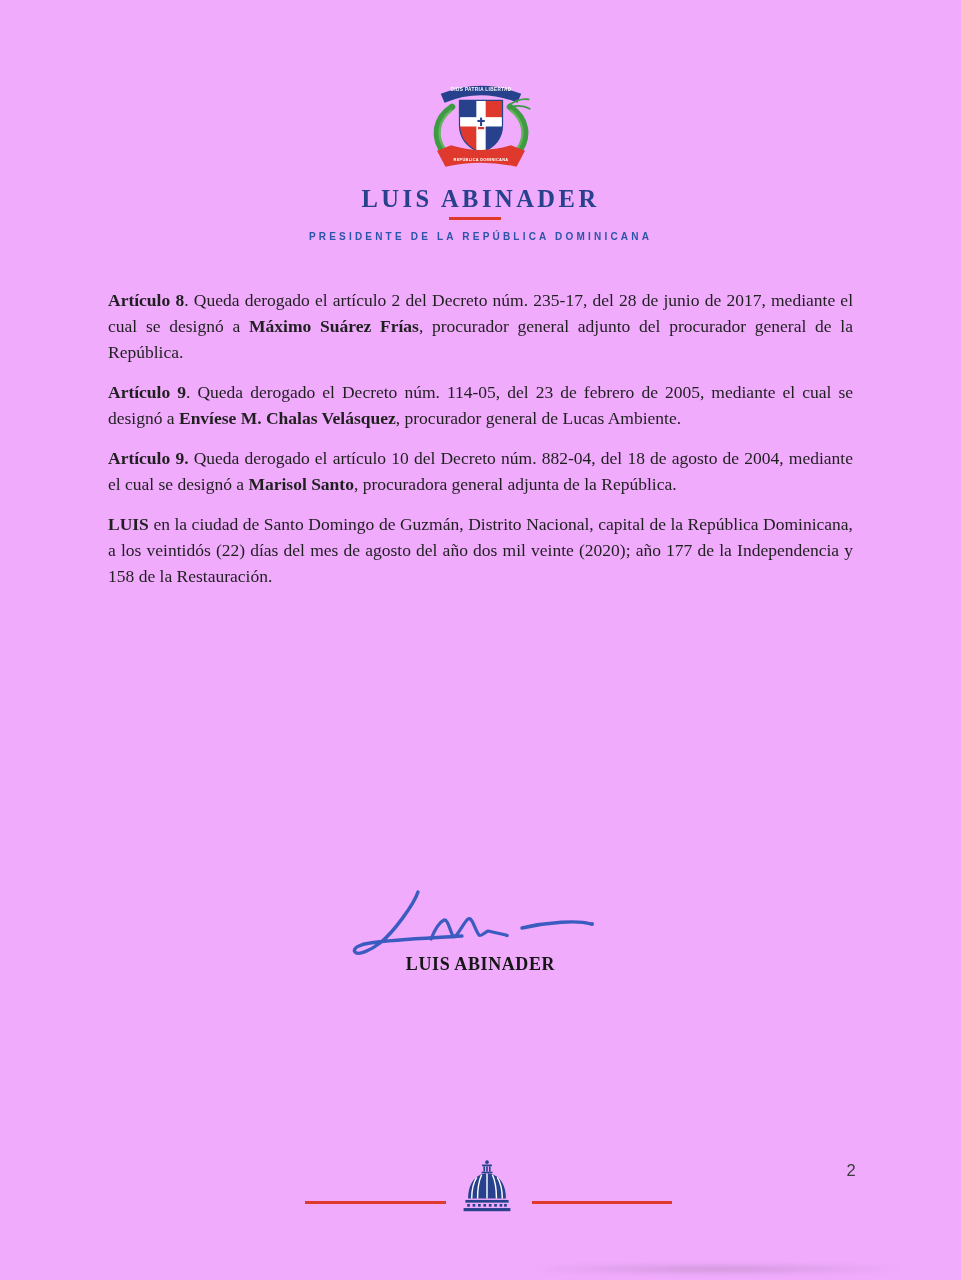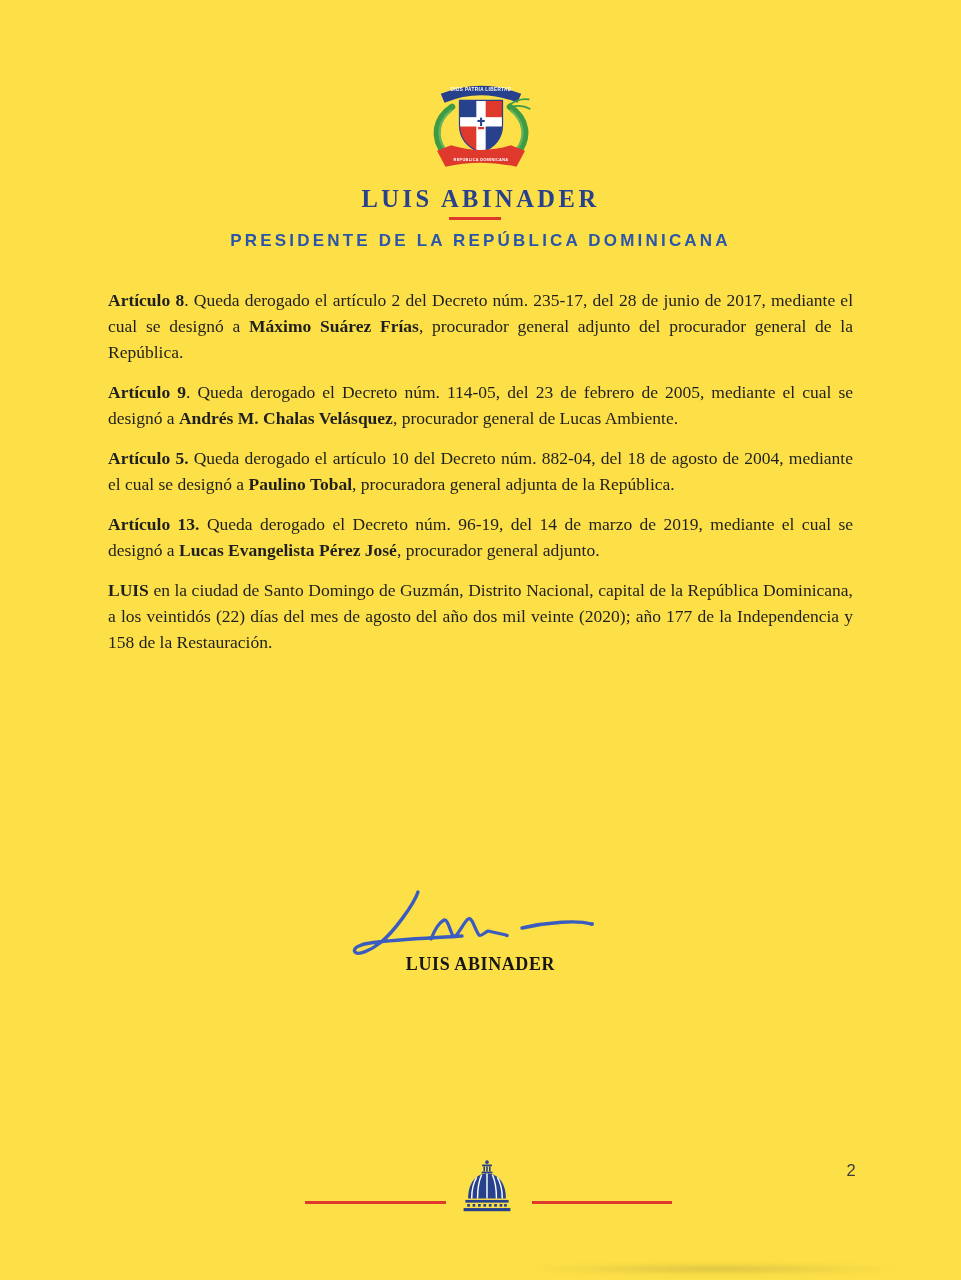--- a/index.html
+++ b/index.html
@@ -9,42 +9,42 @@
     --green:#3e9b44;
     --green-light:#63b45c;
     --signature-blue:#3a5bbf;
     --body-text:#1f1f1f;
     --page-number-gray:#3c3c3c;
   }
   html,body{margin:0;padding:0;background:#ffffff;}
   .page{
     position:relative;
     width:961px;height:1280px;
-    background:#fde047;
+    background:#f0abfc;
     overflow:hidden;
     font-family:"Liberation Serif","DejaVu Serif",serif;
     color:var(--body-text);
   }
   .center-band{position:absolute;left:0;width:961px;text-align:center;}
   .coa-wrap{top:76px;}
   .coa-wrap svg{display:inline-block;width:122px;height:101px;}
   .prez{
     top:185px;
     font-size:24.5px;font-weight:bold;
     letter-spacing:3.5px;
     color:var(--navy);
   }
   .redline{
     position:absolute;left:449px;top:217px;
     width:52px;height:3px;background:var(--red);
   }
   .subtitle{
     top:231px;
     font-family:"Liberation Sans","DejaVu Sans",sans-serif;
-    font-size:17px;font-weight:600;
+    font-size:10px;font-weight:600;
     letter-spacing:3.2px;
     color:var(--subtitle-blue);
   }
   .body-block{
     position:absolute;left:108px;top:287px;width:753px;
   }
   .article{
     margin:0 8px 14px 0;
     font-size:17.5px;line-height:26px;
     text-align:justify;
@@ -119,23 +119,22 @@
       <text class="coa-motto" x="65" y="90.5" font-size="4.2" text-anchor="middle" letter-spacing="0.3">REPÚBLICA DOMINICANA</text>
     </svg>
   </div>
 
   <div class="center-band prez">LUIS ABINADER</div>
   <div class="redline"></div>
   <div class="center-band subtitle">PRESIDENTE DE LA REPÚBLICA DOMINICANA</div>
 
   <main class="body-block">
       <p class="article"><span class="b">Artículo 8</span><span>. Queda derogado el artículo 2 del Decreto núm. 235-17, del 28 de junio de 2017, mediante el cual se designó a </span><span class="b">Máximo Suárez Frías</span><span>, procurador general adjunto del procurador general de la República.</span></p>
-      <p class="article"><span class="b">Artículo 9</span><span>. Queda derogado el Decreto núm. 114-05, del 23 de febrero de 2005, mediante el cual se designó a </span><span class="b">Andrés M. Chalas Velásquez</span><span>, procurador general de Lucas Ambiente.</span></p>
-      <p class="article"><span class="b">Artículo 5.</span><span> Queda derogado el artículo 10 del Decreto núm. 882-04, del 18 de agosto de 2004, mediante el cual se designó a </span><span class="b">Paulino Tobal</span><span>, procuradora general adjunta de la República.</span></p>
-      <p class="article"><span class="b">Artículo 13.</span><span> Queda derogado el Decreto núm. 96-19, del 14 de marzo de 2019, mediante el cual se designó a </span><span class="b">Lucas Evangelista Pérez José</span><span>, procurador general adjunto.</span></p>
+      <p class="article"><span class="b">Artículo 9</span><span>. Queda derogado el Decreto núm. 114-05, del 23 de febrero de 2005, mediante el cual se designó a </span><span class="b">Envíese M. Chalas Velásquez</span><span>, procurador general de Lucas Ambiente.</span></p>
+      <p class="article"><span class="b">Artículo 9.</span><span> Queda derogado el artículo 10 del Decreto núm. 882-04, del 18 de agosto de 2004, mediante el cual se designó a </span><span class="b">Marisol Santo</span><span>, procuradora general adjunta de la República.</span></p>
       <p class="article"><span class="b">LUIS</span><span> en la ciudad de Santo Domingo de Guzmán, Distrito Nacional, capital de la República Dominicana, a los veintidós (22) días del mes de agosto del año dos mil veinte (2020); año 177 de la Independencia y 158 de la Restauración.</span></p>
     </main>
 
   <svg class="sig-svg" viewBox="0 0 270 78" aria-hidden="true">
     <path class="st-sig" stroke-width="3.4" d="M78,10 C74,22 54,50 40,61 C31,68 18,74 15,70 C12,66 21,62 30,61 C58,57 92,56 122,54"></path>
     <path class="st-sig" stroke-width="3.2" d="M91,57 C95,47 100,40 104,38 C108,37 110,49 113,54 C116,58 123,41 128,37 C132,34 135,48 139,53 C141,55 145,50 148,49 L166,53"></path>
     <circle cx="167" cy="53.5" r="1.8" fill="var(--signature-blue)"></circle>
     <path class="st-sig" stroke-width="3.4" d="M182,46 C208,40 238,38 251,42"></path>
     <circle cx="252" cy="42" r="2" fill="var(--signature-blue)"></circle>
   </svg>

